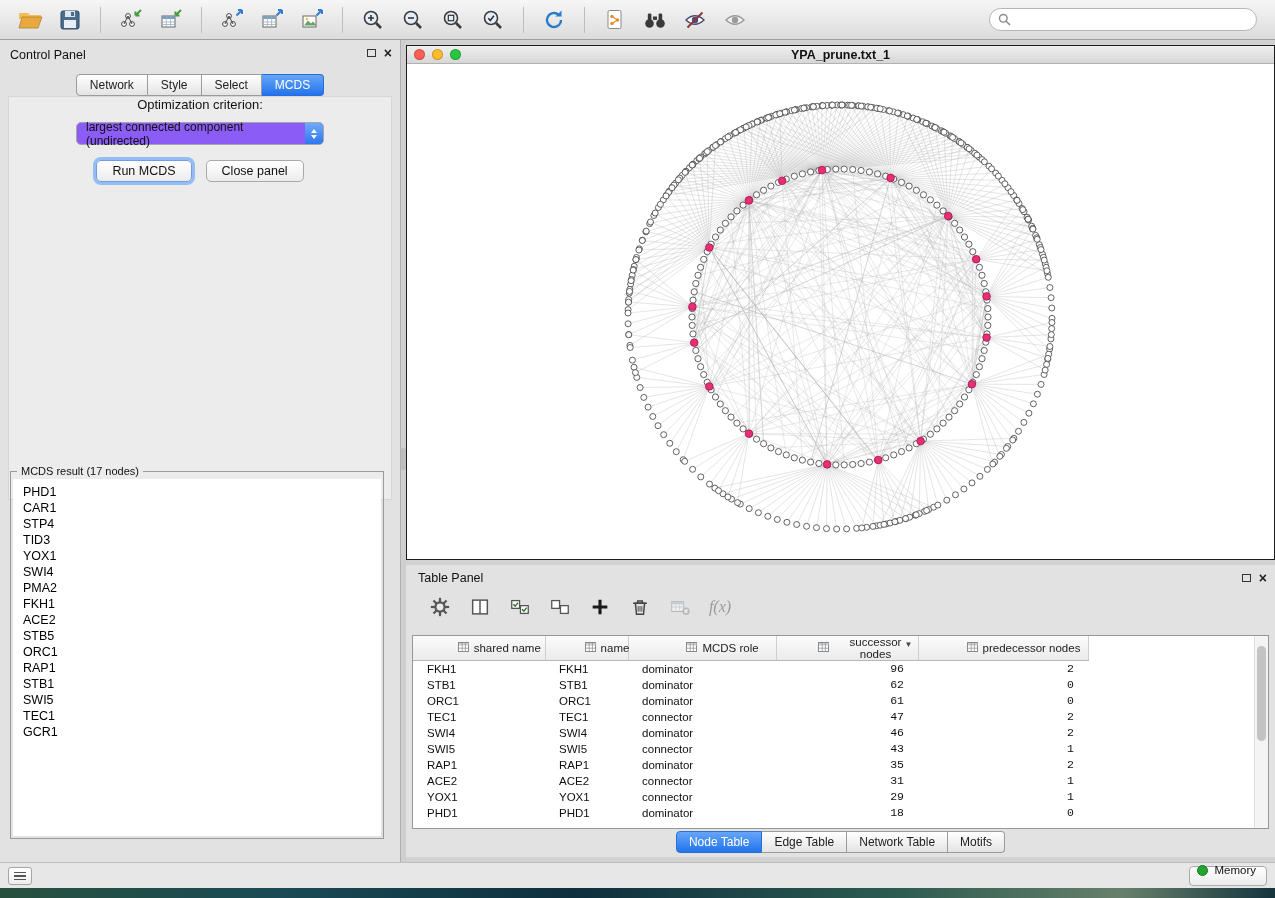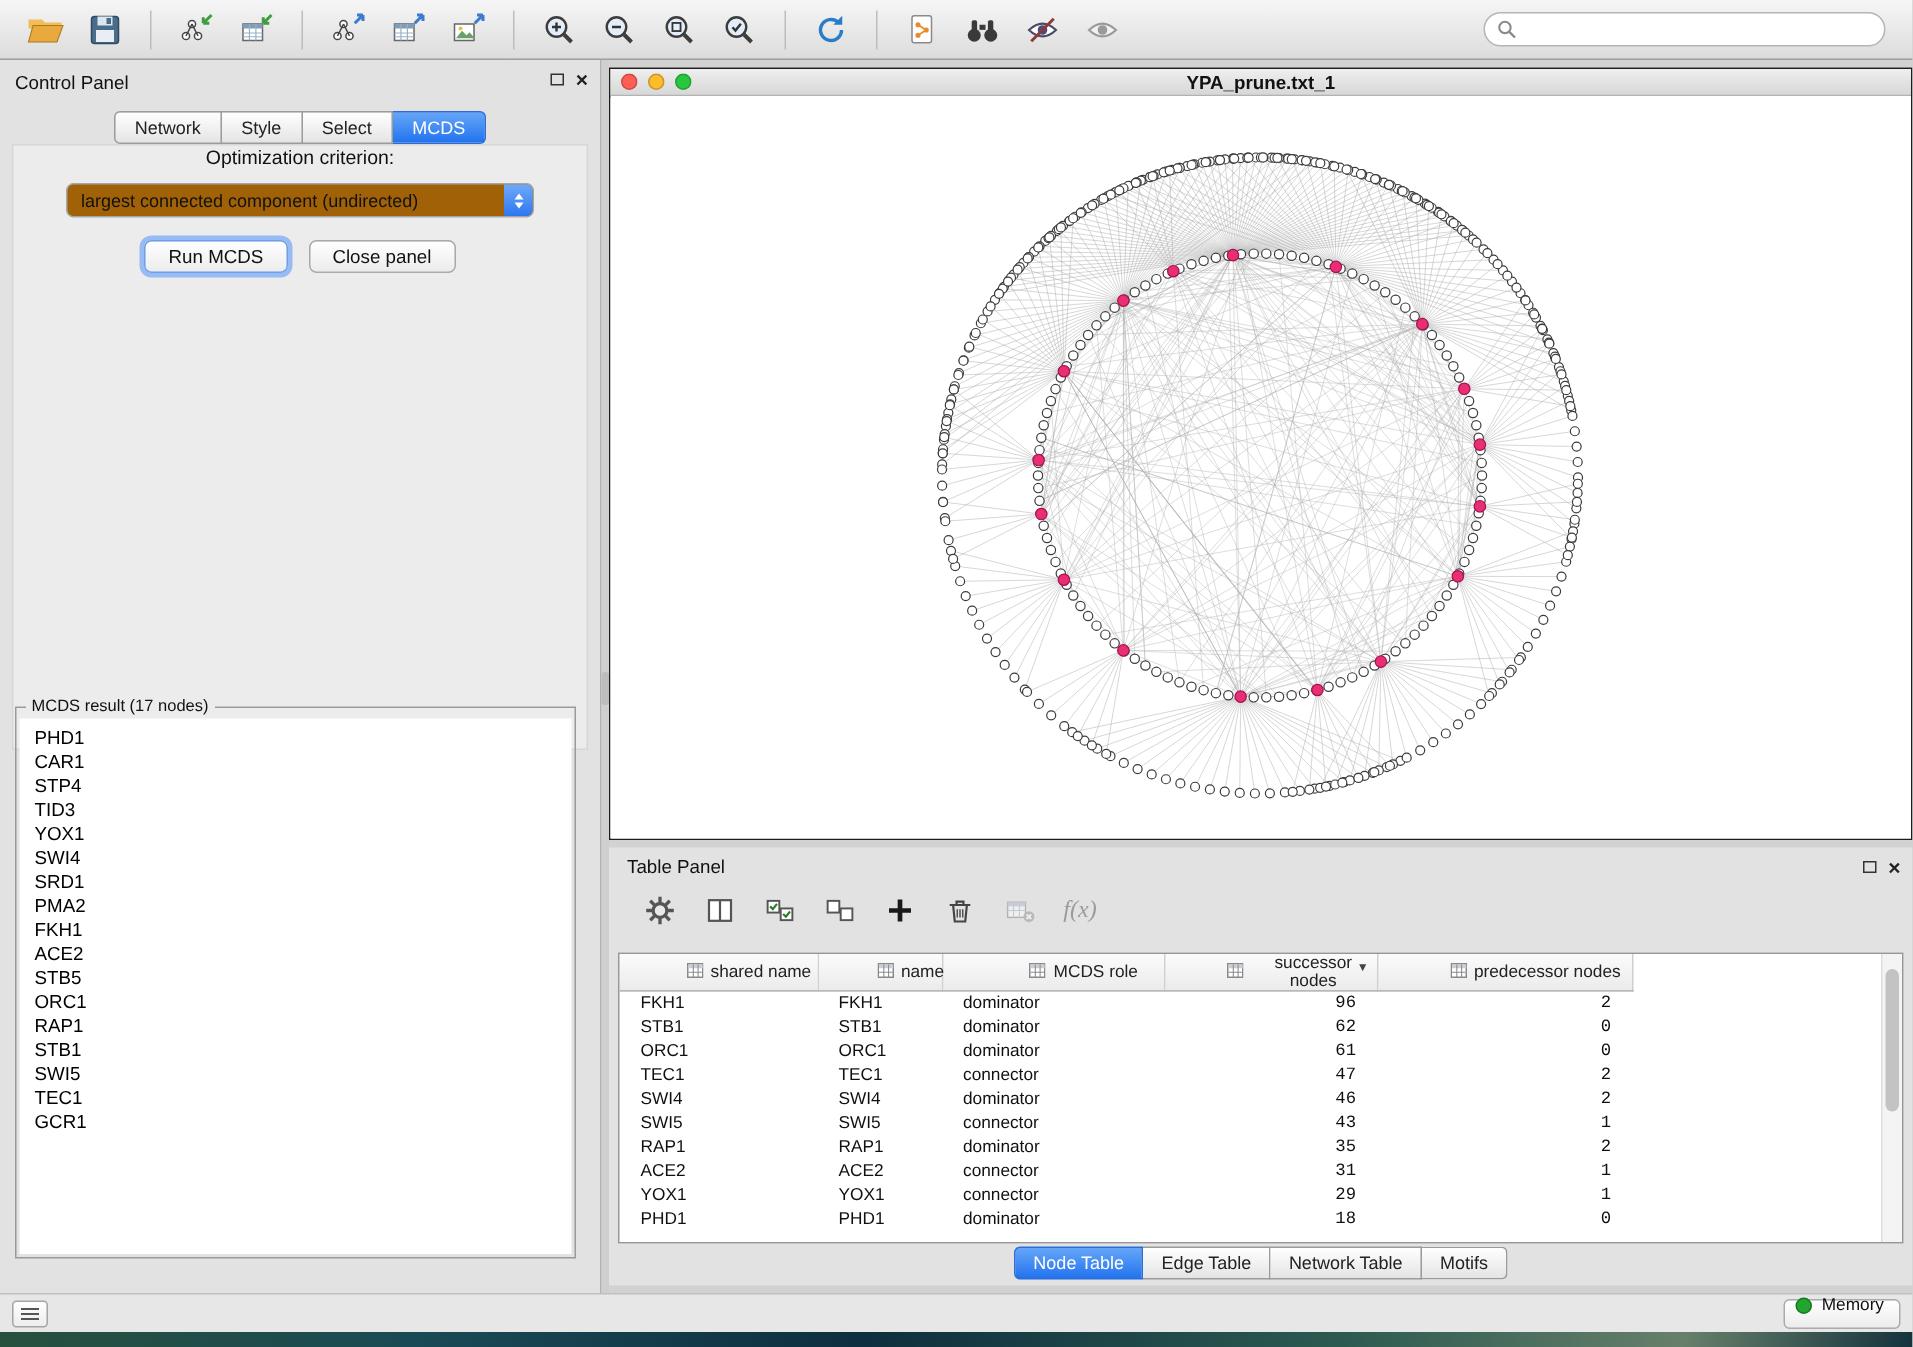--- a/index.html
+++ b/index.html
@@ -24,21 +24,21 @@
   .float-ic { width:9px; height:8px; border:1.6px solid #333; display:inline-block; }
   .close-ic { font-size:14px; font-weight:bold; color:#222; line-height:10px; cursor:default; }
   .cp-tabs { display:flex; justify-content:center; margin-top:6px; }
   .cp-tab { font-size:12px; padding:3px 13px; background:linear-gradient(#ffffff,#e4e4e4);
     border:1px solid #9b9b9b; border-left:none; color:#222; }
   .cp-tab:first-child { border-left:1px solid #9b9b9b; border-radius:4px 0 0 4px; }
   .cp-tab:last-child { border-radius:0 4px 4px 0; }
   .cp-tab.active { background:linear-gradient(#66a6f8,#2273ee); color:#fff; border-color:#2a6cd8; }
   .cp-card { position:absolute; left:8px; right:8px; top:56px; height:404px; background:#ececec; border:1px solid #d6d6d6; }
   .opt-label { text-align:center; font-size:13px; color:#111; }
-  .dropdown { width:312px; height:23px; margin:10px auto 0; background:#a16207; border:1px solid #a6a6a6;
+  .dropdown { width:248px; height:23px; margin:10px auto 0; background:#8b5cf6; border:1px solid #a6a6a6;
     border-radius:5px; display:flex; align-items:center; padding-left:9px; font-size:12px; color:#111; }
   .dd-btn { margin-left:auto; width:19px; height:21px; border-radius:0 4px 4px 0;
     background:linear-gradient(#6fa9f8,#2d77ef); display:flex; flex-direction:column; align-items:center; justify-content:center; gap:2px; }
   .tri-up { width:0; height:0; border-left:3.5px solid transparent; border-right:3.5px solid transparent; border-bottom:4px solid #fff; }
   .tri-dn { width:0; height:0; border-left:3.5px solid transparent; border-right:3.5px solid transparent; border-top:4px solid #fff; }
   .btn-row { display:flex; justify-content:center; gap:14px; margin-top:15px; }
   .mac-btn { background:linear-gradient(#ffffff,#ececec); border:1px solid #a9a9a9; border-radius:5px;
     font-size:12.5px; padding:3px 15px; color:#111; font-family:"Liberation Sans",sans-serif; }
   .mac-btn.focus { box-shadow:0 0 0 3px rgba(82,148,254,.55); border-color:#6f9ee8; }
   .result-box { position:absolute; left:10px; right:16px; top:425px; height:374px; border:1px solid #9a9a9a; background:transparent; }
@@ -266,21 +266,20 @@
     </div>
     <fieldset class="result-box">
       <legend>MCDS result (17 nodes)</legend>
       <div class="result-list">
           <div>PHD1</div>
           <div>CAR1</div>
           <div>STP4</div>
           <div>TID3</div>
           <div>YOX1</div>
           <div>SWI4</div>
-          <div>SRD1</div>
           <div>PMA2</div>
           <div>FKH1</div>
           <div>ACE2</div>
           <div>STB5</div>
           <div>ORC1</div>
           <div>RAP1</div>
           <div>STB1</div>
           <div>SWI5</div>
           <div>TEC1</div>
           <div>GCR1</div>

